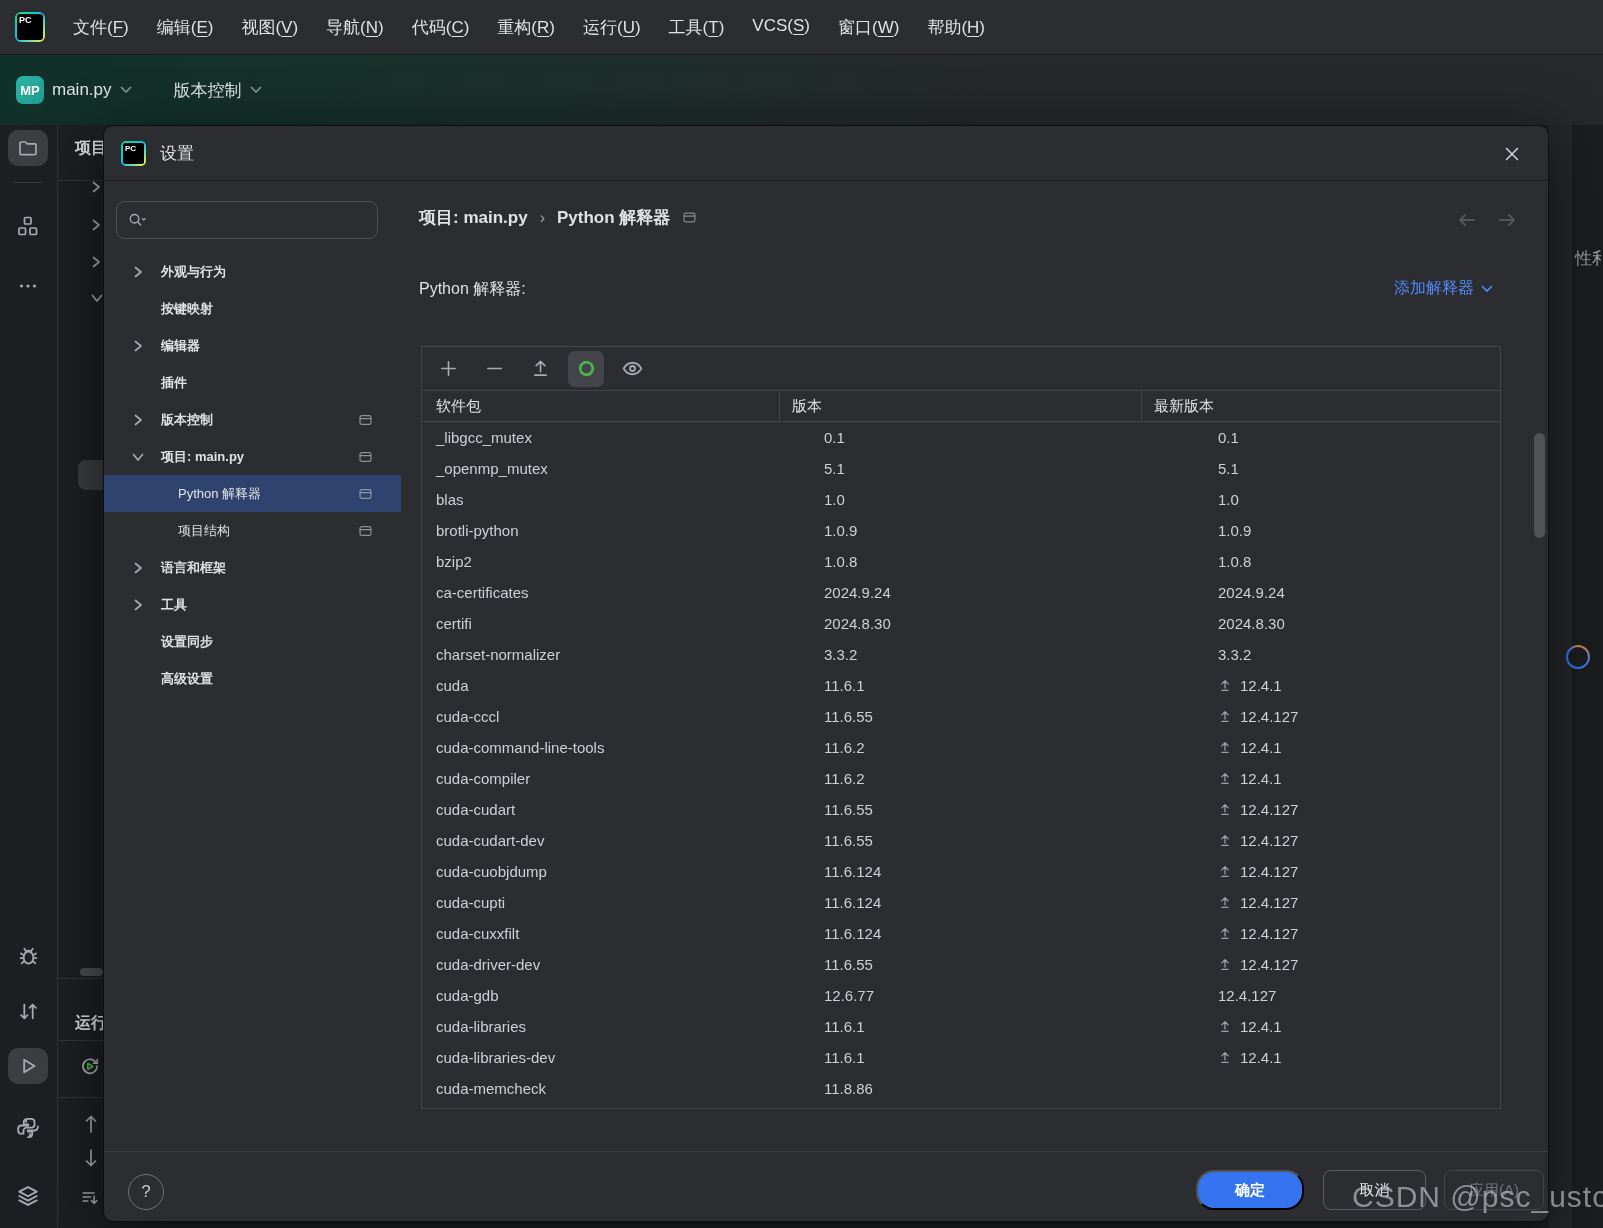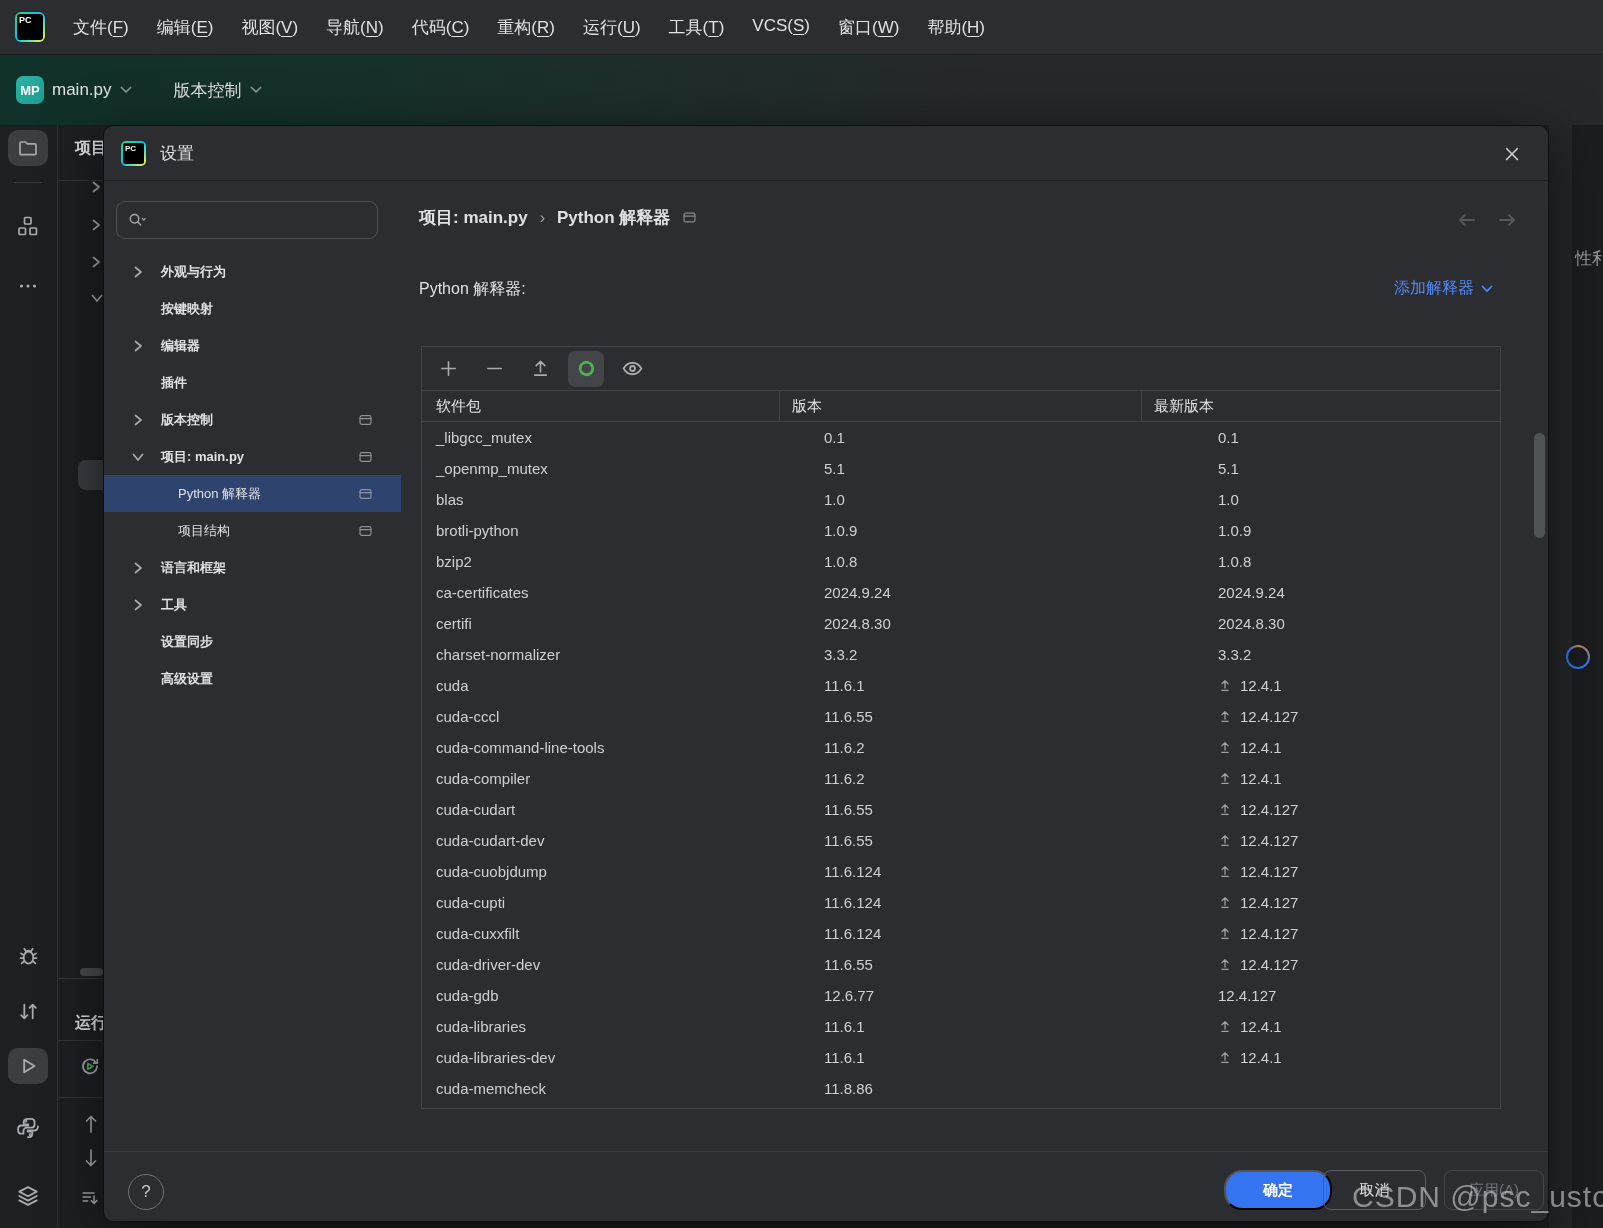--- a/index.html
+++ b/index.html
@@ -114,21 +114,21 @@
   .dlg-scrollthumb{position:absolute;left:1430px;top:307px;width:11px;height:105px;border-radius:6px;
           background:#505356;cursor:pointer;}
 
   .dlg-footer-sep{position:absolute;left:0;top:1025px;right:0;height:1px;background:#3a3c3f;}
   .help-circle{position:absolute;left:24px;top:1048px;width:34px;height:34px;border-radius:50%;
           border:1px solid #6f737a;color:#c6c9ce;font-size:17px;display:flex;align-items:center;
           justify-content:center;cursor:pointer;}
   .btn{position:absolute;top:1044px;height:40px;border-radius:8px;font-size:15px;display:flex;
           align-items:center;justify-content:center;cursor:pointer;box-sizing:border-box;
           font-family:inherit;}
-  .btn-ok{left:1120px;width:108px;background:#3574f0;color:#fff;font-weight:bold;border-radius:18px;}
+  .btn-ok{left:1092px;width:108px;background:#3574f0;color:#fff;font-weight:bold;border-radius:18px;}
   .btn-cancel{left:1219px;width:103px;border:1px solid #5a5d63;color:#dfe1e5;background:transparent;text-align:right;}
   .btn-apply{left:1340px;width:100px;border:1px solid #43454a;color:#6f737a;background:transparent;}
 
   .watermark{position:absolute;left:1352px;top:1180px;font-size:30px;color:rgba(205,208,213,.6);
           z-index:40;white-space:nowrap;letter-spacing:1px;}
 
   .gray-pill{position:absolute;left:78px;top:460px;width:40px;height:30px;border-radius:8px;
           background:#3b3d40;z-index:1;}
   .mini-scroll{position:absolute;left:80px;top:968px;width:23px;height:8px;border-radius:4px;
           background:#4a4c4f;z-index:1;}

